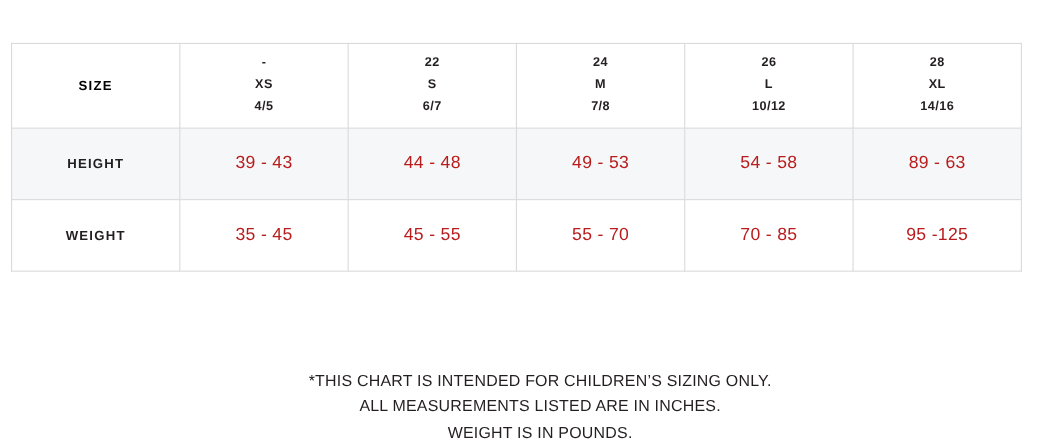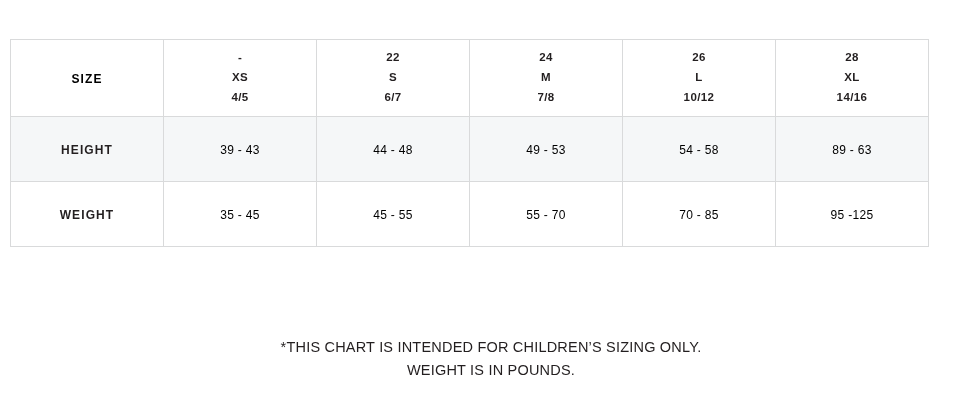--- a/index.html
+++ b/index.html
@@ -68,24 +68,24 @@
     letter-spacing: 0.4px;
     color: #231f20;
   }
   .row-label {
     font-size: 12px;
     font-weight: bold;
     letter-spacing: 1.1px;
     color: #231f20;
   }
   .cell-val {
-    font-size: 12px;
+    font-size: 16px;
     font-weight: normal;
     letter-spacing: 0.3px;
-    color: #000000;
+    color: #b91c1c;
   }
 
   .notes {
     position: absolute;
     left: 0;
     top: 336px;
     width: 954px;
     text-align: center;
   }
   .notes div {
@@ -186,16 +186,17 @@
             <span class="cell-val">95 -125</span>
           </td>
         </tr>
 
       </tbody>
     </table>
   </div>
 
   <div class="notes">
     <div>*THIS CHART IS INTENDED FOR CHILDREN’S SIZING ONLY.</div>
+    <div>ALL MEASUREMENTS LISTED ARE IN INCHES.</div>
     <div>WEIGHT IS IN POUNDS.</div>
   </div>
 
 </div>
 
 </body></html>

